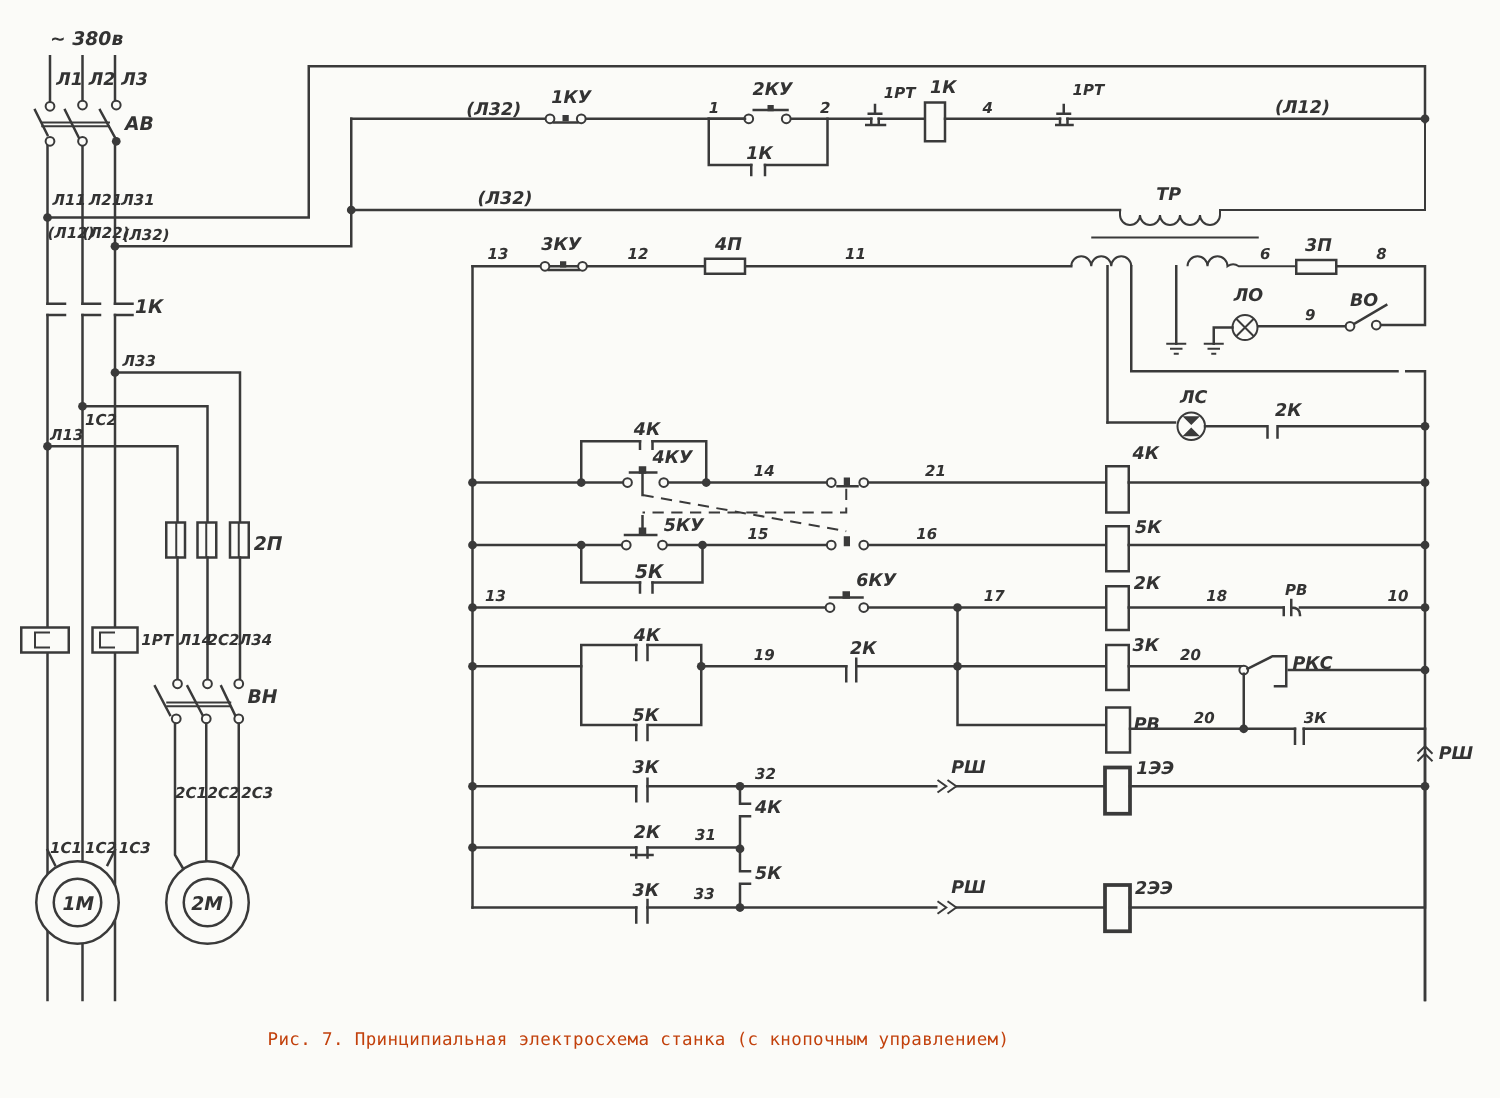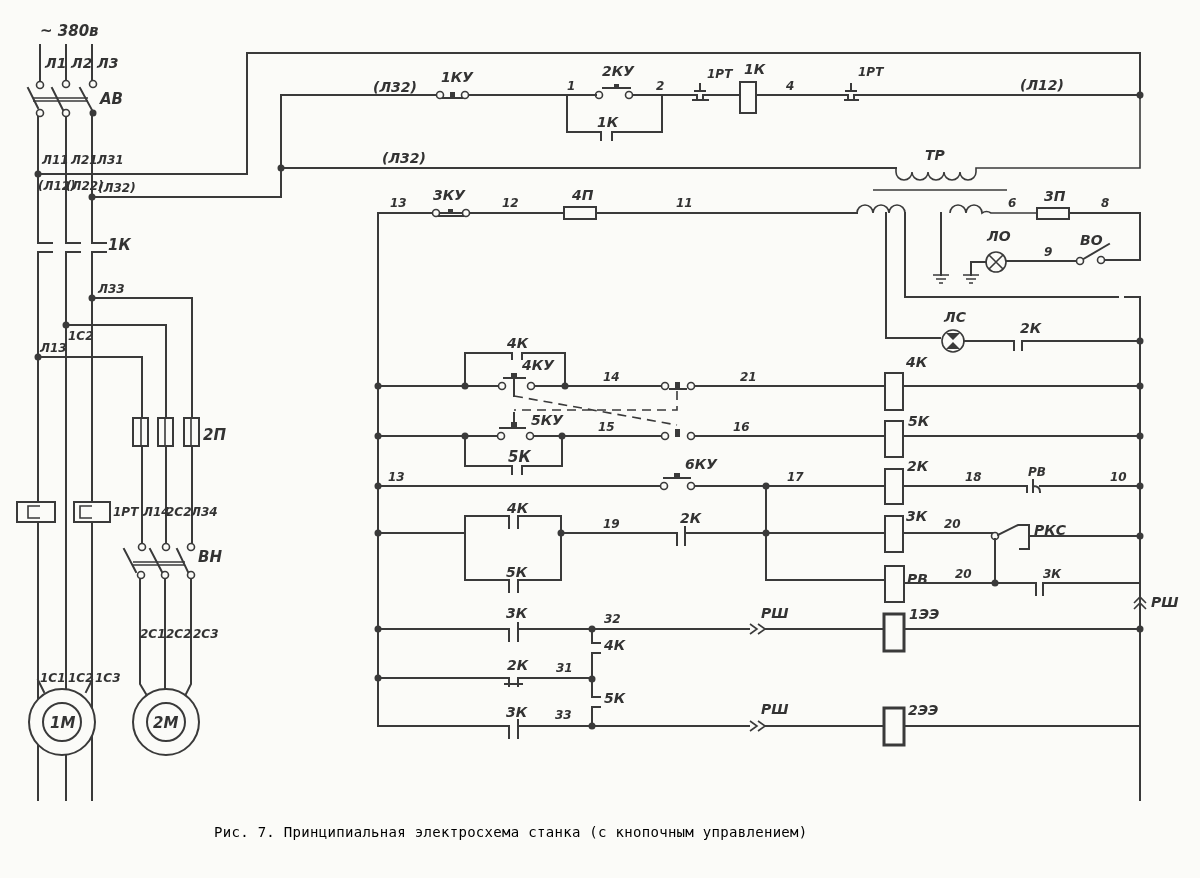--- a/index.html
+++ b/index.html
@@ -8,21 +8,21 @@
   .w { stroke: #3a3a3a; stroke-width: 2; fill: none; stroke-linecap: square; }
   .thin { stroke: #3a3a3a; stroke-width: 1.6; fill: none; }
   .dash { stroke: #3a3a3a; stroke-width: 1.6; fill: none; stroke-dasharray: 9 6; }
   .box { stroke: #3a3a3a; stroke-width: 2; fill: #fbfbf8; }
   .boxb { stroke: #3a3a3a; stroke-width: 3; fill: #fbfbf8; }
   .dot { fill: #3a3a3a; }
   .ring { stroke: #3a3a3a; stroke-width: 1.6; fill: #fbfbf8; }
   .lbl { font-family: "DejaVu Sans", sans-serif; font-style: italic; font-weight: bold; font-size: 14px; fill: #333; }
   .lbls { font-family: "DejaVu Sans", sans-serif; font-style: italic; font-weight: bold; font-size: 12px; fill: #333; }
   .mlbl { font-family: "DejaVu Sans", sans-serif; font-style: italic; font-weight: bold; font-size: 15px; fill: #333; }
-  #caption { position: absolute; left: 214px; top: 824px; font-family: "DejaVu Sans Mono", monospace; font-size: 14px; color: #000000; letter-spacing: 0.3px; white-space: nowrap; }
+  #caption { position: absolute; left: 214px; top: 824px; font-family: "DejaVu Sans Mono", monospace; font-size: 14px; color: #c2410c; letter-spacing: 0.3px; white-space: nowrap; }
 </style>
 </head>
 <body>
 
 <svg id="schematic" viewBox="0 0 1200 878" xmlns="http://www.w3.org/2000/svg">
 
   <g>
 
     <text class="mlbl" x="40" y="36">~ 380в</text>
 

